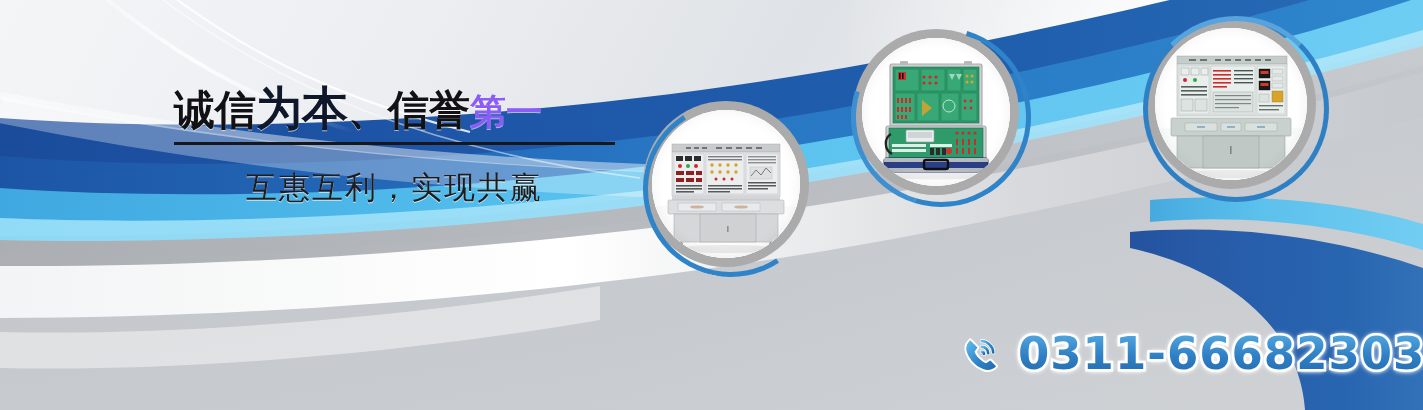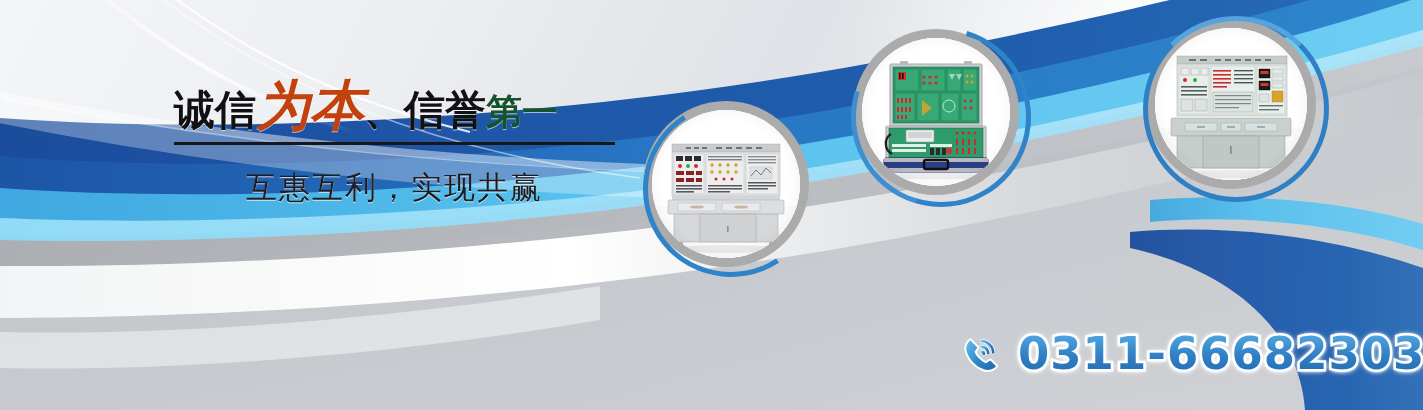--- a/index.html
+++ b/index.html
@@ -35,23 +35,23 @@
     font-size:62px;
     line-height:1.0;
     font-weight:bold;
     letter-spacing:0px;
     color:#111114;
     white-space:nowrap;
     font-family:"DejaVu Sans","Liberation Sans",sans-serif;
     text-shadow:0 1px 0 rgba(255,255,255,.6);
   }
   .headline .big{font-size:41px;}
-  .headline .blue{color:#c2410c;font-size:54px;vertical-align:baseline;font-style:italic;}
+  .headline .blue{color:#0f172a;font-size:46px;vertical-align:baseline;}
   .headline .punct{color:#111114;font-size:40px;}
-  .headline .small-blue{color:#14532d;font-size:36px;vertical-align:baseline;}
+  .headline .small-blue{color:#8b5cf6;font-size:36px;vertical-align:baseline;}
 
   .rule{
     margin-top:8px;
     width:441px;
     height:3px;
     background:#17171a;
   }
   .subline{
     margin:22px 0 0 0;
     text-align:center;

